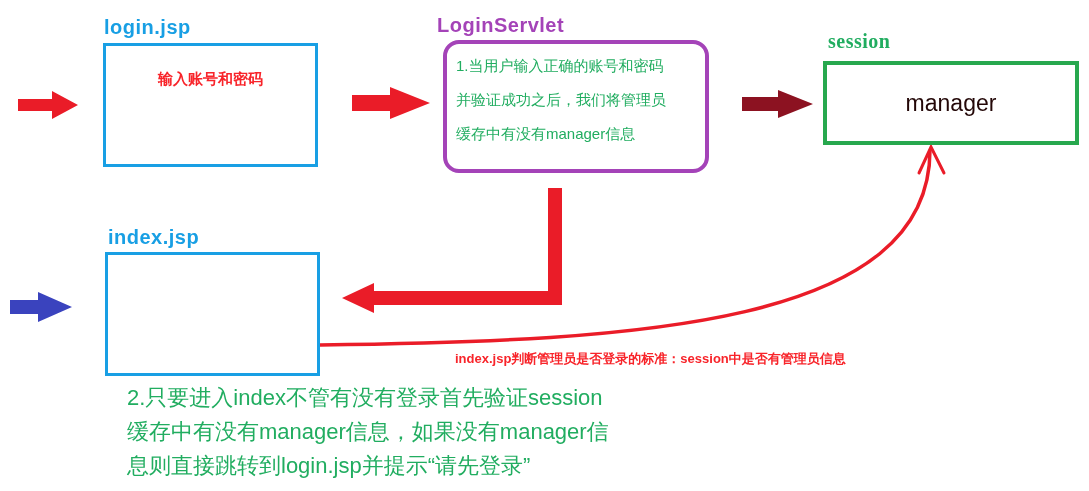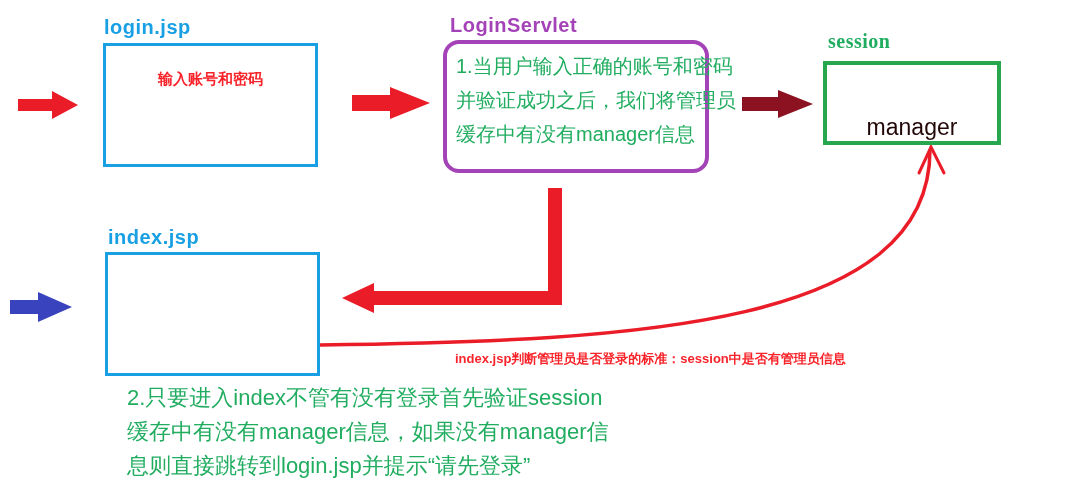--- a/index.html
+++ b/index.html
@@ -41,30 +41,30 @@
     <polygon points="548,188 562,188 562,305 374,305 374,313 342,298 374,283 374,291 548,291" fill="#EA1C28"></polygon>
 
     <path d="M 320 345 C 640 341, 930 325, 930 150" fill="none" stroke-width="3.5" stroke="#EA1C28"></path>
     <path d="M 919 173 L 931 147 L 944 173" fill="none" stroke-width="3" stroke-linecap="round" stroke="#EA1C28"></path>
   </svg>
 
   <div class="abs label" style="left: 104px; top: 16px; color: rgb(24, 159, 228);">login.jsp</div>
   <div class="box thin" style="left: 103px; top: 43px; width: 215px; height: 124px; border-color: rgb(24, 159, 228);"></div>
   <div class="abs nowrap" style="left: 103px; top: 70px; width: 215px; text-align: center; font-size: 15px; font-weight: bold; color: rgb(248, 36, 42);">输入账号和密码</div>
 
-  <div class="abs label" style="left: 450px; top: 14px; color: rgb(164, 67, 184);">LoginServlet</div>
+  <div class="abs label" style="left: 437px; top: 14px; color: rgb(164, 67, 184);">LoginServlet</div>
   <div class="box thick rounded" style="left: 443px; top: 40px; width: 266px; height: 133px; border-color: rgb(164, 67, 184);"></div>
-  <div class="abs" style="left: 456px; top: 49px; font-size: 20px; color: rgb(33, 173, 96);">
+  <div class="abs" style="left: 456px; top: 49px; font-size: 15px; color: rgb(33, 173, 96);">
     <div class="servlet-line">1.当用户输入正确的账号和密码</div>
     <div class="servlet-line">并验证成功之后，我们将管理员</div>
     <div class="servlet-line">缓存中有没有manager信息</div>
   </div>
 
   <div class="abs label" style="left: 828px; top: 30px; color: rgb(33, 173, 96); font-family: Liberation Serif, serif;">session</div>
-  <div class="box thick center-text" style="left: 823px; top: 61px; width: 178px; height: 84px; border-color: rgb(39, 168, 78); align-items: flex-end;">
+  <div class="box thick center-text" style="left: 823px; top: 61px; width: 256px; height: 84px; border-color: rgb(39, 168, 78);">
     <span style="font-size: 23px; color: rgb(35, 7, 7);">manager</span>
   </div>
 
   <div class="abs label" style="left: 108px; top: 226px; color: rgb(24, 159, 228);">index.jsp</div>
   <div class="box thin" style="left: 105px; top: 252px; width: 215px; height: 124px; border-color: rgb(24, 159, 228);"></div>
 
   <div class="abs nowrap" style="left: 455px; top: 350px; font-size: 13px; font-weight: bold; color: rgb(248, 36, 42);">index.jsp判断管理员是否登录的标准：session中是否有管理员信息</div>
 
   <div class="abs" style="left: 84px; top: 381px; font-size: 22px; color: rgb(33, 173, 96); margin-left: 43px;">
     <div class="note-line">2.只要进入index不管有没有登录首先验证session</div>

